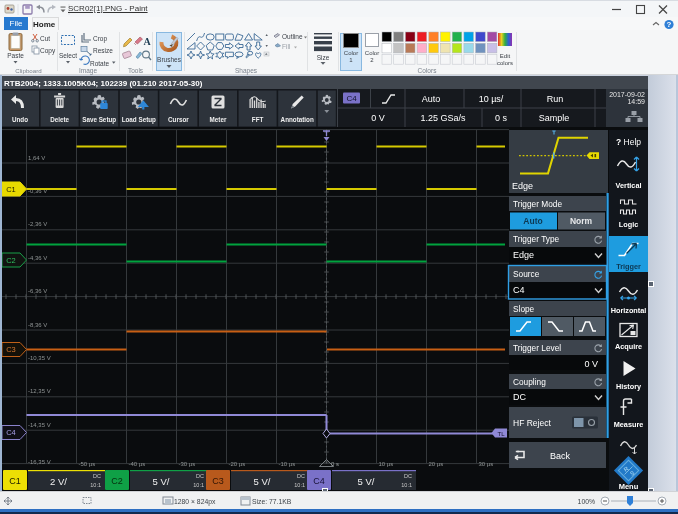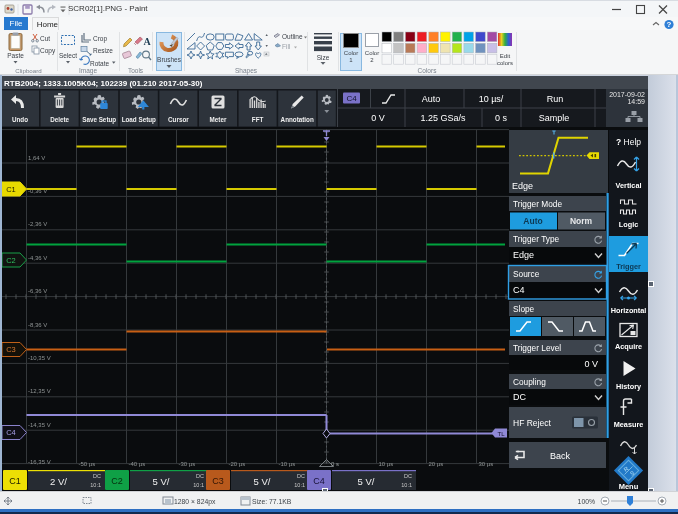--- a/index.html
+++ b/index.html
@@ -14,30 +14,30 @@
   <rect x="20" y="2" width="9" height="9" rx="1" fill="#f4f4f6" stroke="#8a7aaa" stroke-width="1.3"></rect>
   <rect x="22.2" y="2.6" width="4.6" height="3.2" fill="#a898c4"></rect>
   <path d="M41 9.5 Q41 4 36 4" stroke="#8a8e96" stroke-width="1.5" fill="none"></path>
   <path d="M37 1.8 L33 4.1 L37 6.4 Z" fill="#8a8e96"></path>
   <path d="M45 9.5 Q45 4 50 4" stroke="#b4b8c0" stroke-width="1.5" fill="none"></path>
   <path d="M49 1.8 L53 4.1 L49 6.4 Z" fill="#b4b8c0"></path>
   <rect x="57.5" y="3.5" width="5" height="1.1" fill="#666"></rect>
   <path d="M57.5 6.5 L62.5 6.5 L60 9.2 Z" fill="#666"></path>
   <rect x="65.5" y="1" width="1" height="11" fill="#e0e2e6"></rect>
  </svg>
- <div class="abs" style="left:68px;top:3px;font-size:8px;color:#333;">SCR02[1].PNG - Paint</div>
+ <div class="abs" style="left:68px;top:3px;font-size:8px;color:#333;text-decoration:underline;">SCR02[1].PNG - Paint</div>
  <svg class="abs" style="left:605px;top:0;" width="73" height="17" viewBox="0 0 73 17">
   <line x1="7" y1="8.5" x2="16" y2="8.5" stroke="#444" stroke-width="1.2"></line>
   <rect x="31.5" y="4.5" width="8" height="8" fill="none" stroke="#444" stroke-width="1.1"></rect>
   <path d="M54 4.5 L62 12.5 M62 4.5 L54 12.5" stroke="#444" stroke-width="1.2"></path>
  </svg>
 </div>
 <div class="abs" style="left:0;top:17px;width:678px;height:13px;background:#f7f8f9;">
  <div class="abs" style="left:4px;top:0;width:24px;height:24px;background:#2779cf;color:#fff;font-size:8px;text-align:center;line-height:13px;">File</div>
- <div class="abs" style="left:32px;top:0;width:27px;height:13px;background:#f5f6f7;border:1px solid #dadbdc;border-bottom:none;box-sizing:border-box;color:#222;font-size:8px;text-align:right;line-height:13px;">Home</div>
+ <div class="abs" style="left:32px;top:0;width:27px;height:13px;background:#f5f6f7;border:1px solid #dadbdc;border-bottom:none;box-sizing:border-box;color:#222;font-size:8px;text-align:left;line-height:13px;font-weight:bold;">Home</div>
  <div class="abs" style="left:63px;top:0;width:25px;height:13px;color:#333;font-size:8px;text-align:center;line-height:13px;margin-top:28px;">View</div>
  <svg class="abs" style="left:650px;top:2px;" width="26" height="11" viewBox="0 0 26 11">
   <path d="M3 6 L6 3.5 L9 6" stroke="#666" stroke-width="1.1" fill="none"></path>
   <circle cx="19" cy="5.5" r="4.6" fill="#2f7fd6"></circle>
   <text x="19" y="8.4" font-size="8" font-weight="bold" fill="#fff" text-anchor="middle" font-family="Liberation Sans">?</text>
  </svg>
 </div>
 <div class="abs" style="left:0;top:30px;width:678px;height:44px;background:#f5f6f7;border-bottom:1px solid #d4d6d8;box-sizing:content-box;">
 <div class="abs" style="left:57px;top:2px;width:1px;height:39px;background:#e0e2e4;"></div>
 <div class="abs" style="left:119px;top:2px;width:1px;height:39px;background:#e0e2e4;"></div>

